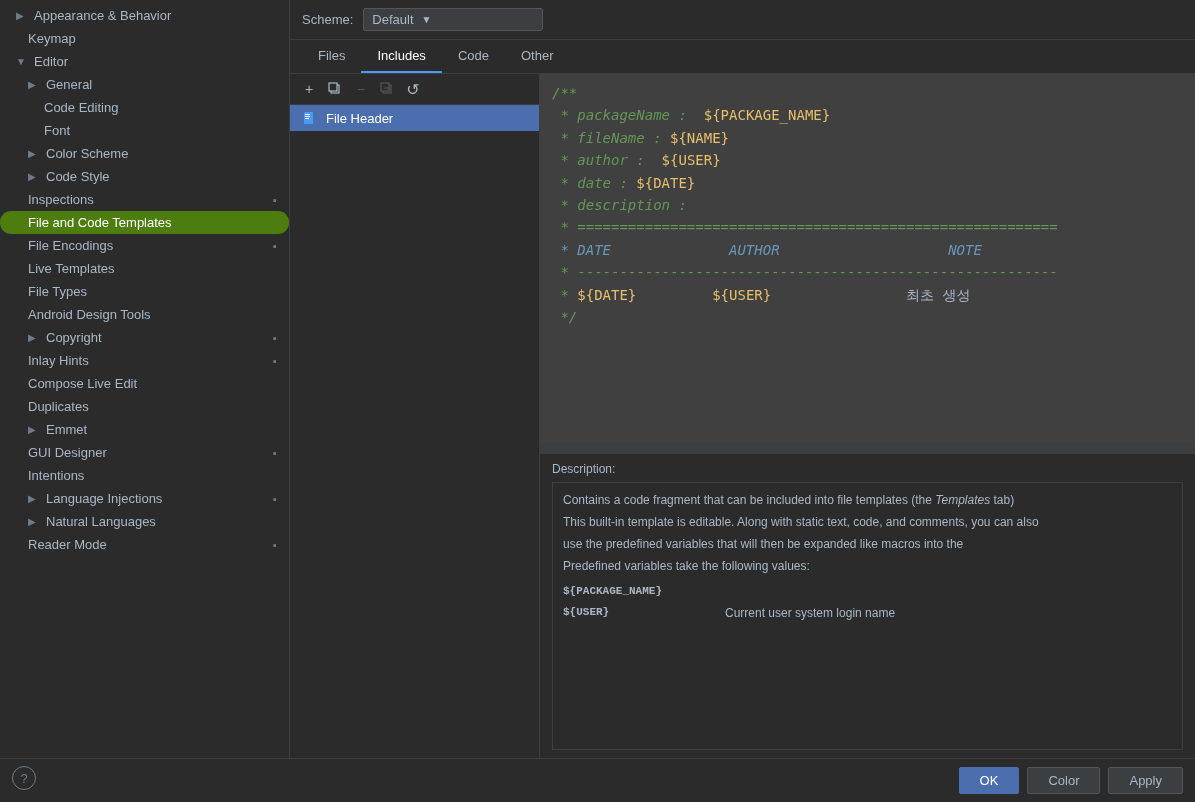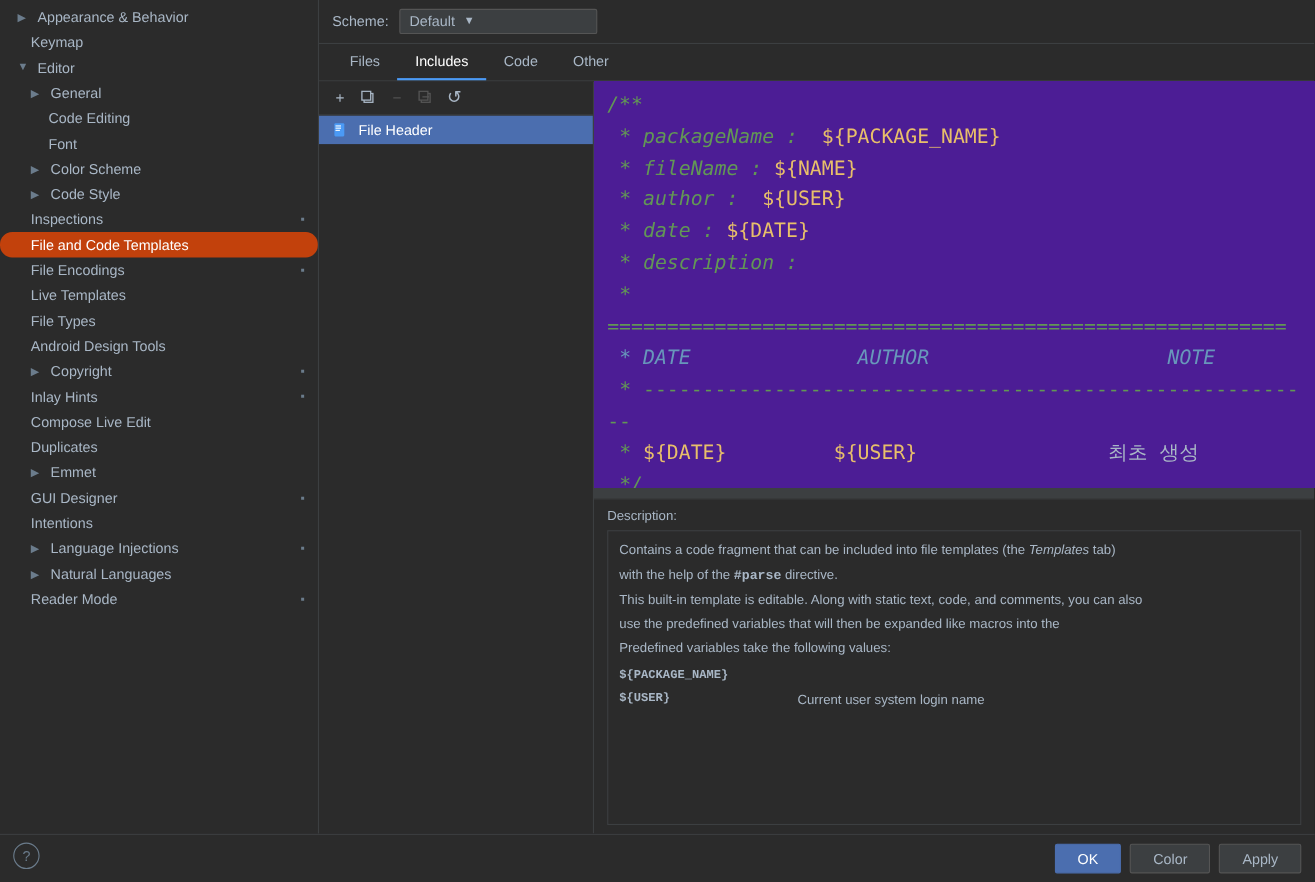--- a/index.html
+++ b/index.html
@@ -36,21 +36,21 @@
       padding: 4px 12px 4px 16px;
       cursor: pointer;
       display: flex;
       align-items: center;
       gap: 6px;
       color: #a9b7c6;
       font-size: 13px;
       white-space: nowrap;
     }
     .sidebar-item.active {
-      background: #c2410c;
+      background: #4d7c0f;
       color: #ffffff;
       border-radius: 11px;
     }
     .sidebar-item.parent {
       font-weight: normal;
     }
     .sidebar-item .arrow {
       font-size: 10px;
       color: #6b7c8c;
       width: 12px;
@@ -180,25 +180,25 @@
     
     .editor-panel {
       flex: 1;
       display: flex;
       flex-direction: column;
       background: #2b2b2b;
       overflow: hidden;
     }
     .code-area {
       flex: 1;
-      background: #4c1d95;
+      background: #404040;
       padding: 8px 12px;
       overflow: auto;
       font-family: 'Consolas', 'Courier New', monospace;
-      font-size: 18px;
+      font-size: 14px;
       line-height: 1.6;
       color: #a9b7c6;
     }
     .code-comment { color: #629755; font-style: italic; }
     .code-variable { color: #e8bf6a; }
     .code-dashed { color: #629755; }
     .code-label { color: #6897bb; font-style: italic; }
     .code-korean { color: #a9b7c6; }
 
     .scrollbar-area {
@@ -515,23 +515,20 @@
         <div class="scrollbar-area"></div>
 
 
         <div class="description-panel">
           <div class="description-label">Description:</div>
           <div class="description-box">
             <p style="margin-bottom:4px;">
               <span>Contains a code fragment that can be included into file templates (the </span><span class="desc-italic">Templates</span><span> tab)</span>
             </p>
             <p style="margin-bottom:4px;">
-              <span>with the help of the </span><span class="desc-bold desc-code">#parse</span><span> directive.</span>
-            </p>
-            <p style="margin-bottom:4px;">
               <span>This built-in template is editable. Along with static text, code, and comments, you can also</span>
             </p>
             <p style="margin-bottom:4px;">
               <span>use the predefined variables that will then be expanded like macros into the</span>
             </p>
             <p style="margin-bottom:6px;">
               <span>Predefined variables take the following values:</span>
             </p>
             <div class="desc-var-table">
               <div class="desc-var-row">

